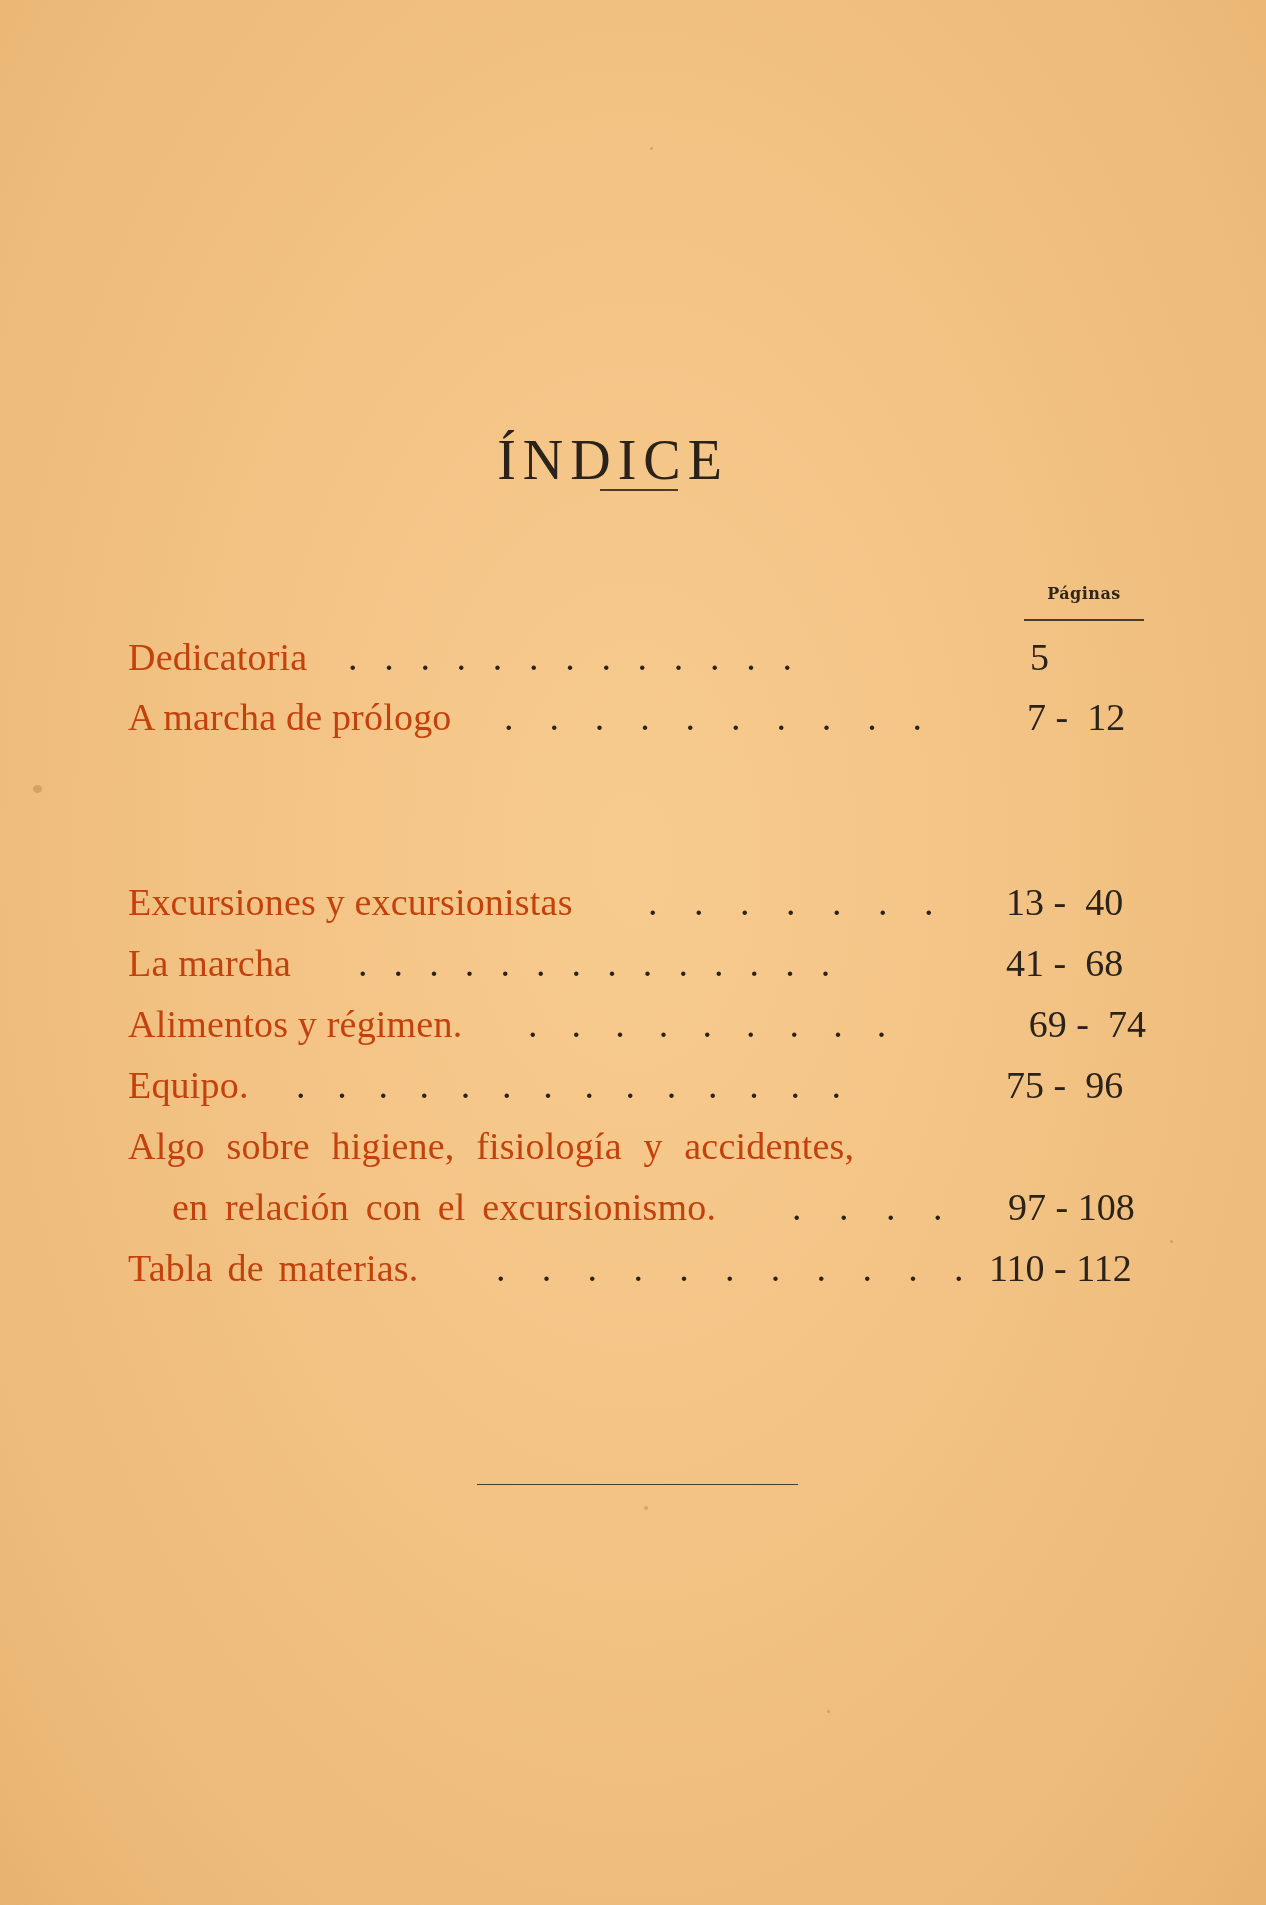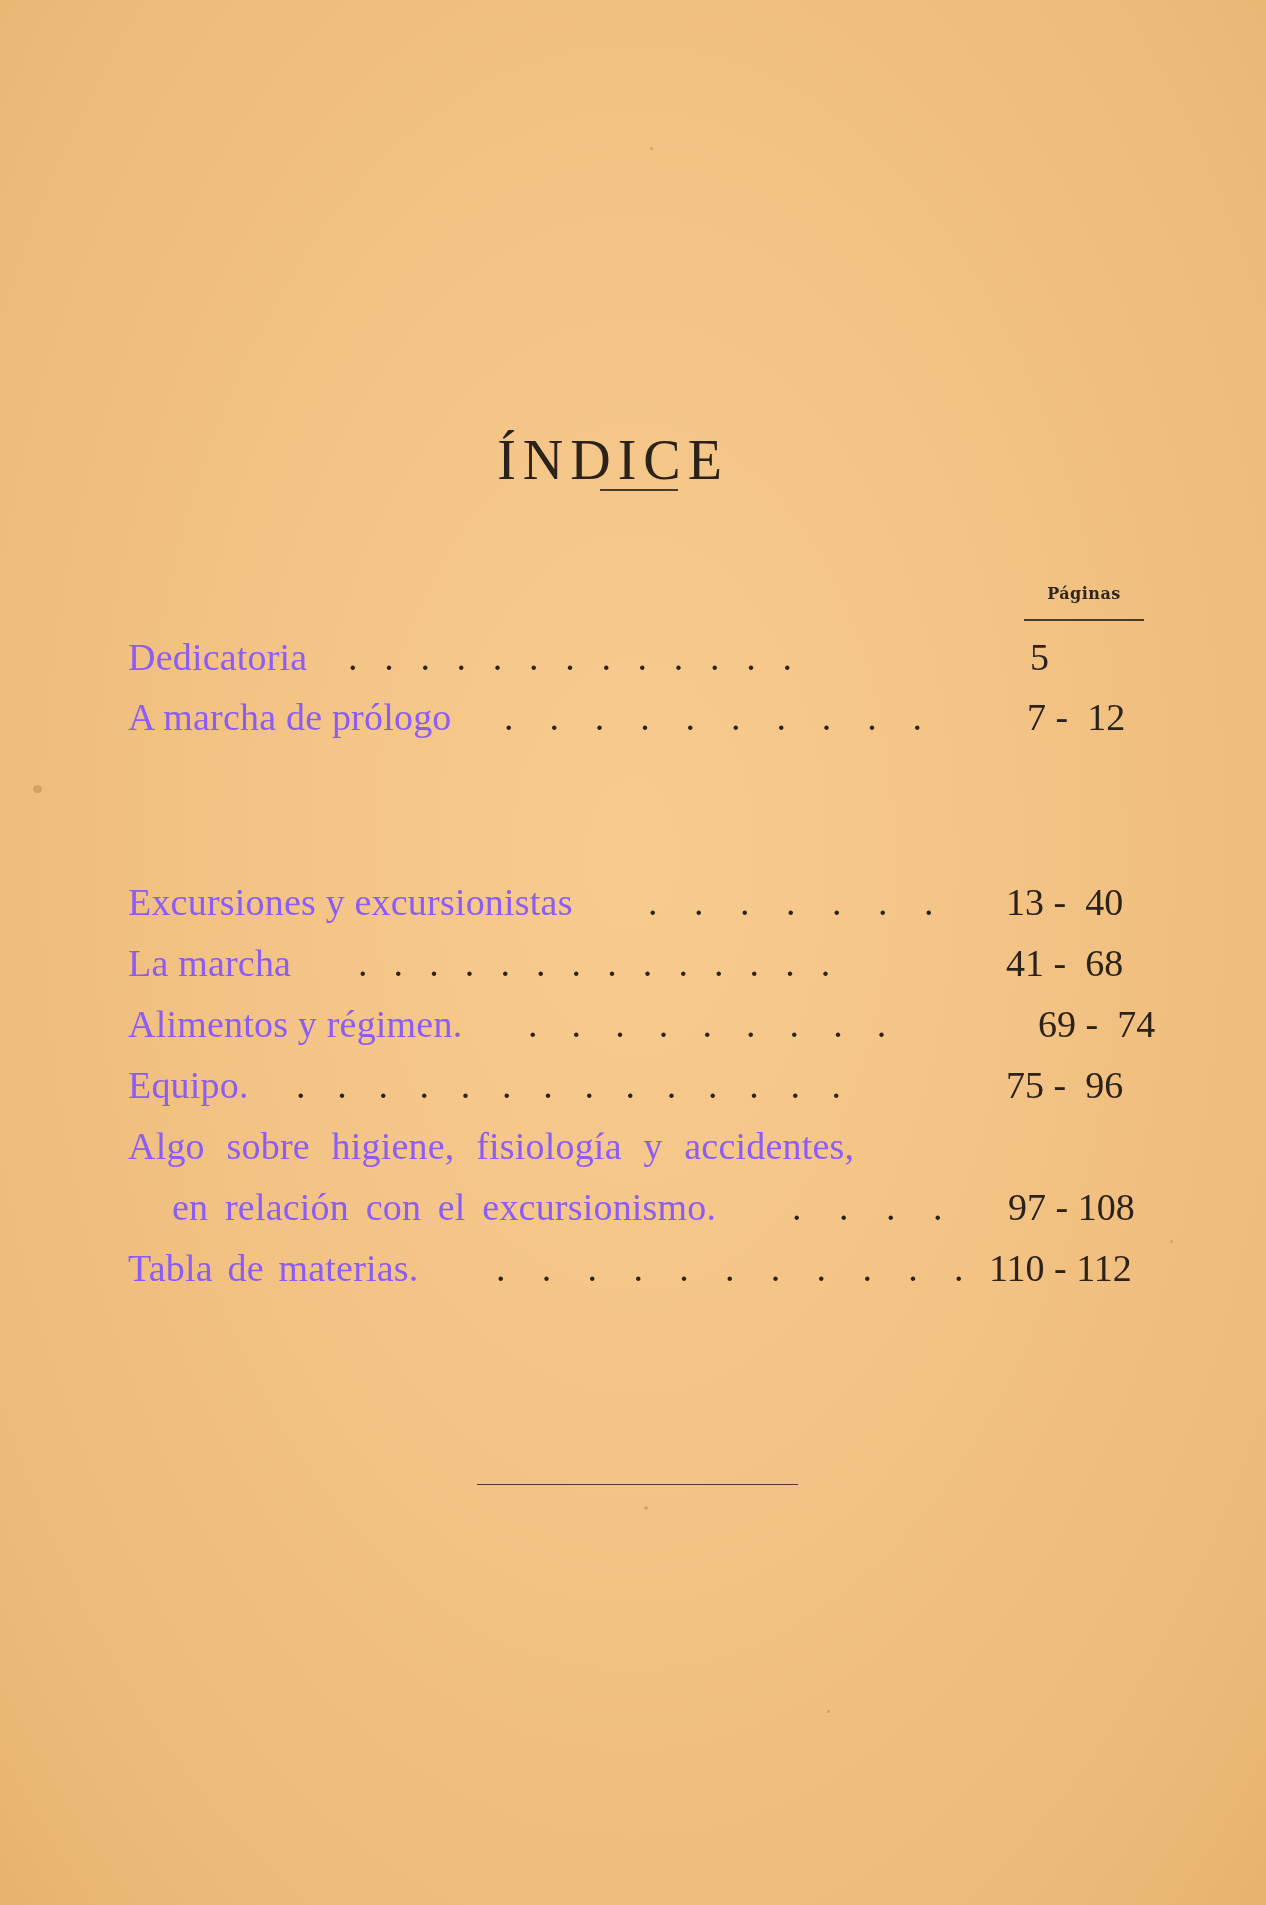--- a/index.html
+++ b/index.html
@@ -19,21 +19,21 @@
   .rule { position:absolute; height:1.5px; background:#4a3b2a; }
   .col-head {
     position:absolute; left:1025px; top:584px; width:118px;
     font-family:"DejaVu Serif","Liberation Serif",serif;
     font-size:16px; font-weight:bold; color:#2e261c; text-align:center;
     letter-spacing:.5px;
   }
   .row { position:absolute; left:128px; width:1020px; height:50px; }
   .row .label {
     position:absolute; left:0; bottom:8px; font-size:38px; white-space:nowrap;
-    color:#8b5cf6; letter-spacing:.2px;
+    color:#c2410c; letter-spacing:.2px;
   }
   .row .label.indent { left:44px; }
   .row .dots {
     position:absolute; bottom:8px; font-size:38px; letter-spacing:0; white-space:nowrap;
     color:#2b231a; word-spacing:0;
   }
   .row .pages {
     position:absolute; bottom:8px; left:878px; width:140px;
     font-size:38px; white-space:pre; color:#2b231a;
   }
@@ -81,21 +81,21 @@
 
   <div class="row" style="top:943px;">
     <span class="label">La marcha</span>
     <span class="dots" style="left:230px;letter-spacing:8.3px;">. . . . . . . . . . . . . .</span>
     <span class="pages" style="left:878px;margin-top:28px;">41 -  68</span>
   </div>
 
   <div class="row" style="top:1004px;">
     <span class="label">Alimentos y régimen.</span>
     <span class="dots" style="left:400px;letter-spacing:12.3px;">. . . . . . . . .</span>
-    <span class="pages" style="left:910px;">69 -  74</span>
+    <span class="pages" style="left:878px;text-align:right;">69 -  74</span>
   </div>
 
   <div class="row" style="top:1065px;">
     <span class="label">Equipo.</span>
     <span class="dots" style="left:168px;letter-spacing:11.1px;">. . . . . . . . . . . . . .</span>
     <span class="pages" style="left:878px;">75 -  96</span>
   </div>
 
   <div class="row" style="top:1126px;">
     <span class="label" style="word-spacing:12px;">Algo sobre higiene, fisiología y accidentes,</span>

